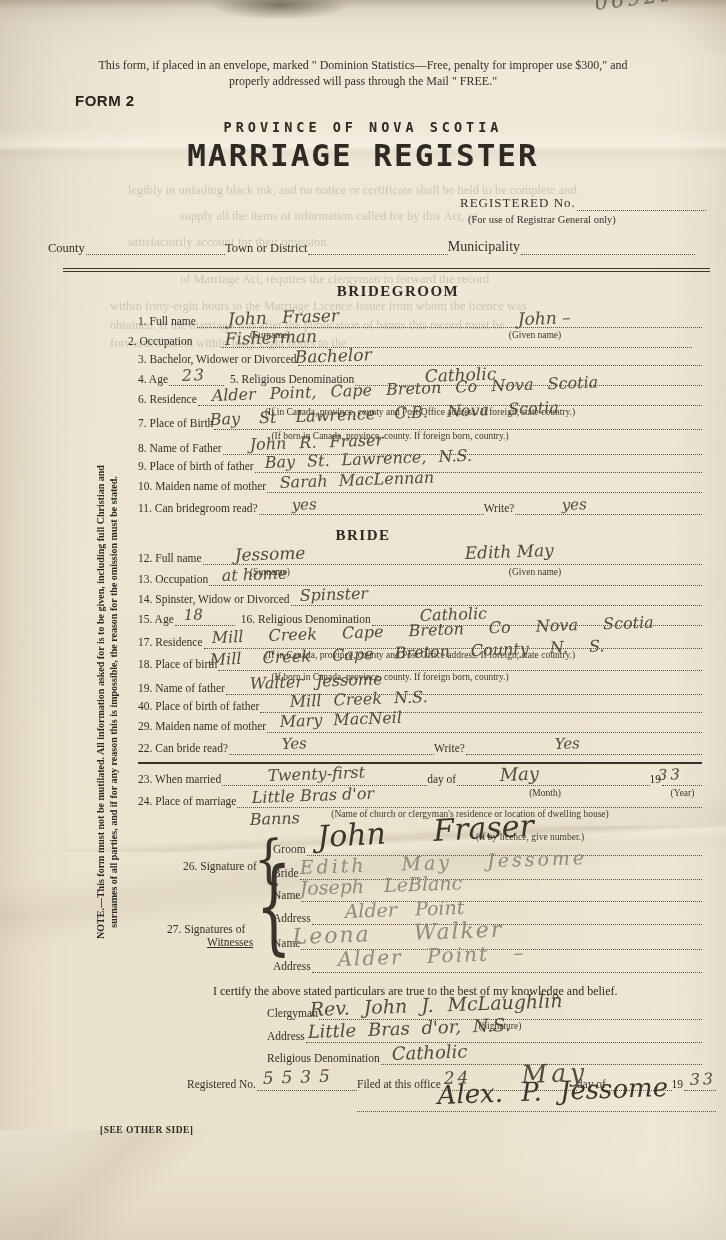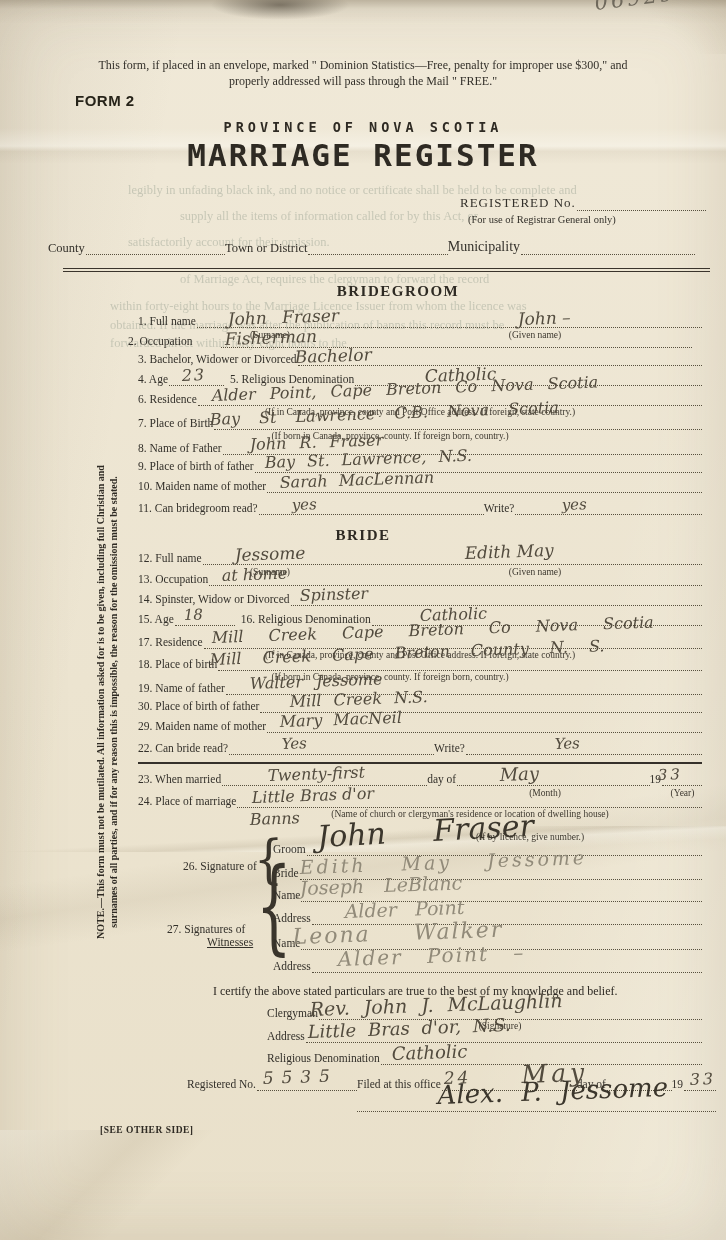--- a/index.html
+++ b/index.html
@@ -195,21 +195,21 @@
   <span class="sub" style="left:225px;top:673px;width:330px;">(If born in Canada, province, county.   If foreign born, country.)</span>
   <span class="hw ink" style="left:210px;top:652px;font-size:16px;word-spacing:16px;">Mill Creek Cape Breton County N. S.</span>
 
   <div class="row" style="left:138px;top:680px;width:564px;">
     <span class="lbl">19. Name of father</span>
     <span class="dots"></span>
   </div>
   <span class="hw ink" style="left:250px;top:676px;font-size:16px;word-spacing:8px;">Walter Jessome</span>
 
   <div class="row" style="left:138px;top:698px;width:564px;">
-    <span class="lbl">30. Place of birth of father</span>
+    <span class="lbl">40. Place of birth of father</span>
     <span class="dots"></span>
   </div>
   <span class="hw ink" style="left:290px;top:694px;font-size:16px;word-spacing:7px;">Mill Creek N.S.</span>
 
   <div class="row" style="left:138px;top:718px;width:564px;">
     <span class="lbl">29. Maiden name of mother</span>
     <span class="dots"></span>
   </div>
   <span class="hw ink" style="left:280px;top:714px;font-size:16px;word-spacing:6px;">Mary MacNeil</span>
 

